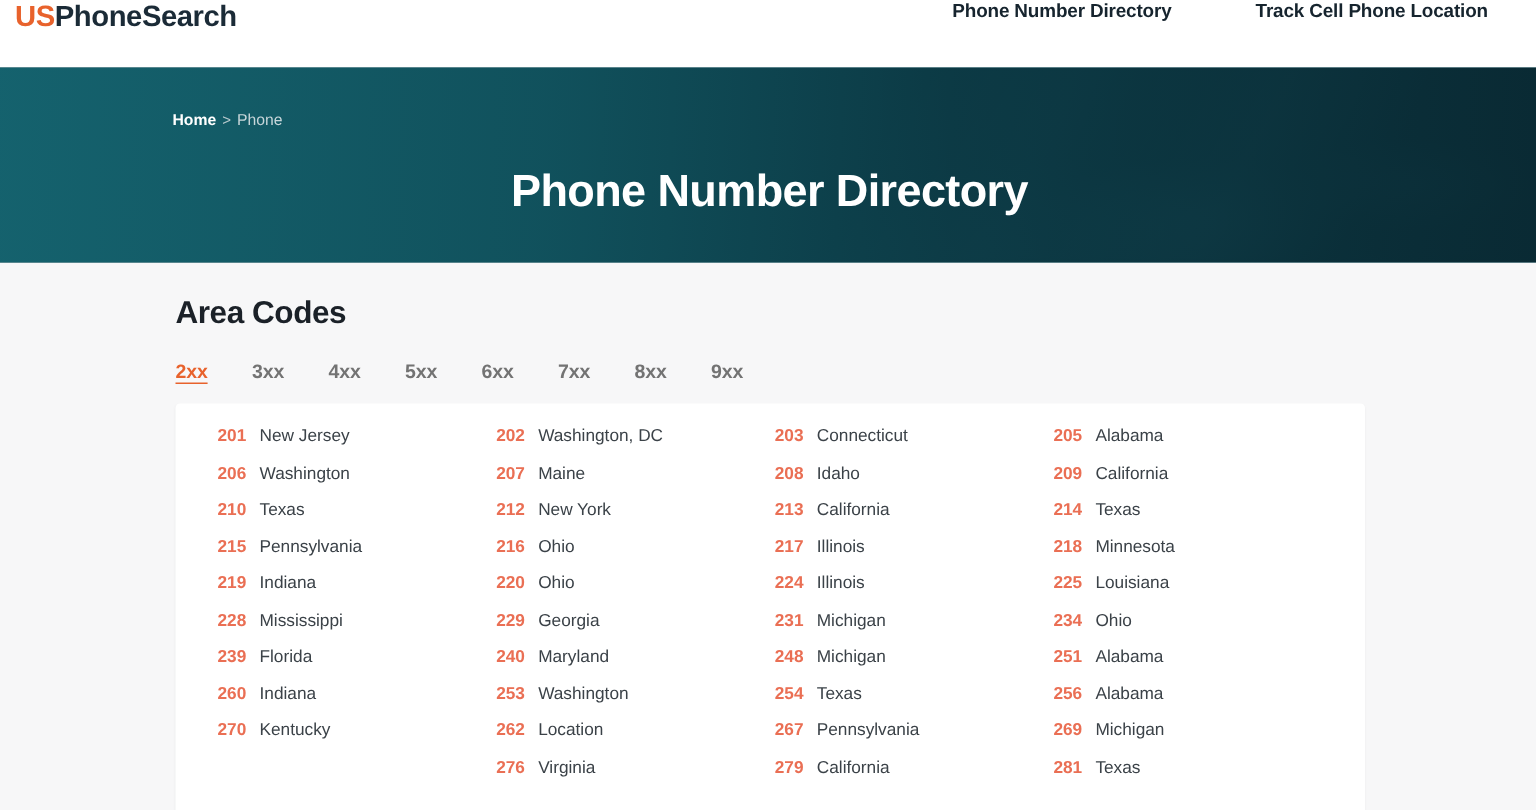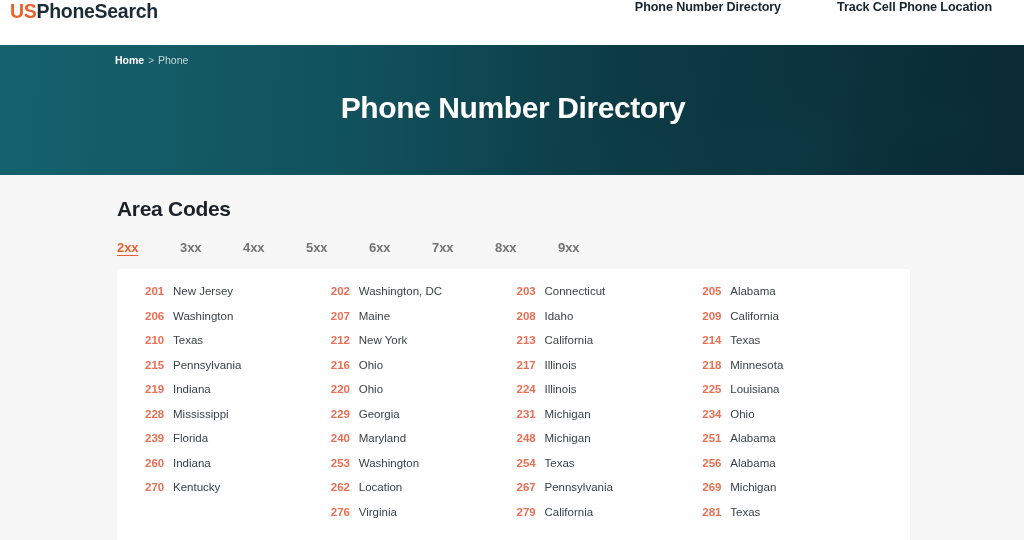--- a/index.html
+++ b/index.html
@@ -109,20 +109,21 @@
   }
 
   .breadcrumb {
     padding-top: 9px;
     font-size: 10.5px;
     color: #cfdcdf;
     display: flex;
     align-items: center;
     gap: 4px;
     white-space: nowrap;
+    margin-top: 20px;
   }
   .breadcrumb-home {
     color: #ffffff;
     font-weight: 700;
     text-decoration: none;
     cursor: pointer;
   }
   .breadcrumb-sep { color: #b8c9cd; font-size: 10px; }
   .breadcrumb-current { color: #c7d6da; }
 
@@ -148,21 +149,21 @@
     font-weight: 700;
     color: #1b2128;
     letter-spacing: -0.3px;
     padding-top: 22px;
   }
 
   .tabs {
     display: flex;
     align-items: center;
     margin-top: 19px;
-    gap: 12px;
+    gap: 0;
   }
   .tab {
     font-size: 13px;
     font-weight: 700;
     color: #737373;
     text-decoration: none;
     cursor: pointer;
     width: 51px;
     letter-spacing: -0.1px;
   }

